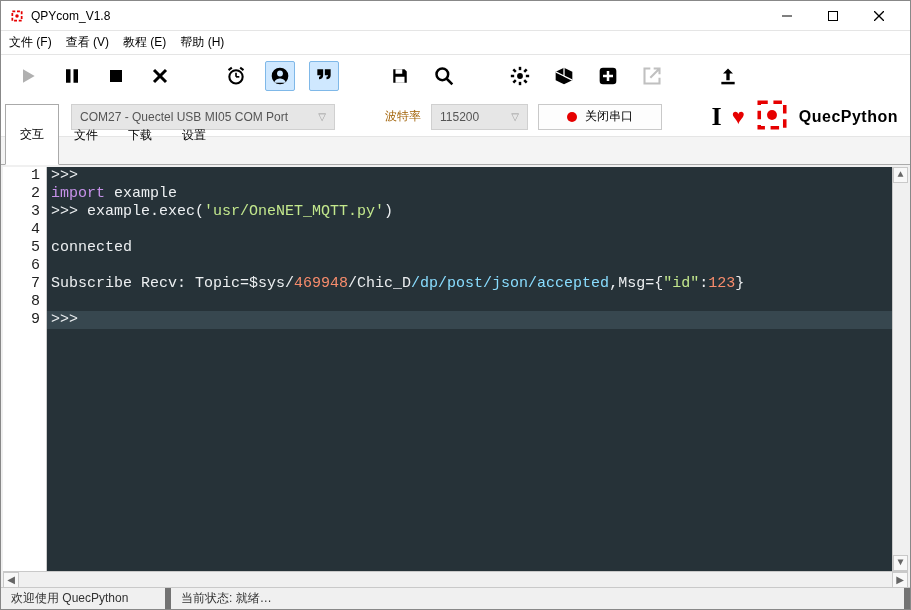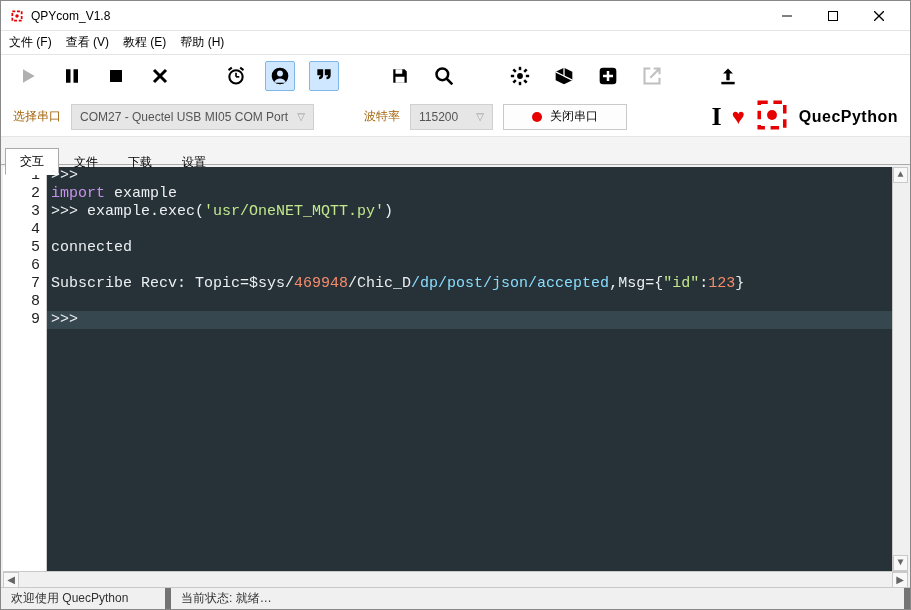--- a/index.html
+++ b/index.html
@@ -68,22 +68,22 @@
     border-bottom:1px solid #e5e5e5;
   }
   .serial-row .label { color:#a16207; font-size:12px;}
   .combo {
     height:26px; background:#e6e6e6; border:1px solid #d0d0d0;
     display:flex;align-items:center; padding:0 8px; color:#555;
     gap:8px;
     font-size:12px;
   }
   .combo .chev { color:#999; font-size:10px; margin-left:auto;}
-  .combo.port { width:243px; }
-  .combo.baud { width:83px;justify-content:flex-end; }
+  .combo.port { width:264px; }
+  .combo.baud { width:97px;justify-content:flex-end; }
   .btn-close-port {
     height:26px; padding:0 28px;
     background:#fdfdfd; border:1px solid #c9c9c9;
     display:flex;align-items:center;gap:8px;
     font-size:12px;
   }
   .red-dot { width:10px;height:10px;border-radius:50%;background:#e60000;}
   .brand-area { display:flex; align-items:center; margin-left:auto; gap:10px;}
   .brand-text { font-size:16px; font-weight:600; color:#000; letter-spacing:0.5px;}
   .heart { color:#e60000; font-size:22px;}
@@ -91,27 +91,27 @@
   
   .tabs-row {
     height: 28px;
     background:#f4f4f4;
     display:flex;
     align-items:flex-end;
     padding-left:4px;
     border-bottom:1px solid #aaa;
   }
   .tab {
-    padding: 4px 14px;
+    padding: 21px 14px;
     font-size:12px;
     color:#000;
     border:1px solid transparent;
     border-bottom:none;
     position:relative;
-    top:11px;
+    top:1px;
     background:transparent;
   }
   .tab.active {
     background:#fff;
     border-color:#aaa;
     border-bottom:1px solid #fff;
   }
   
   .editor-wrap {
     flex:1;

